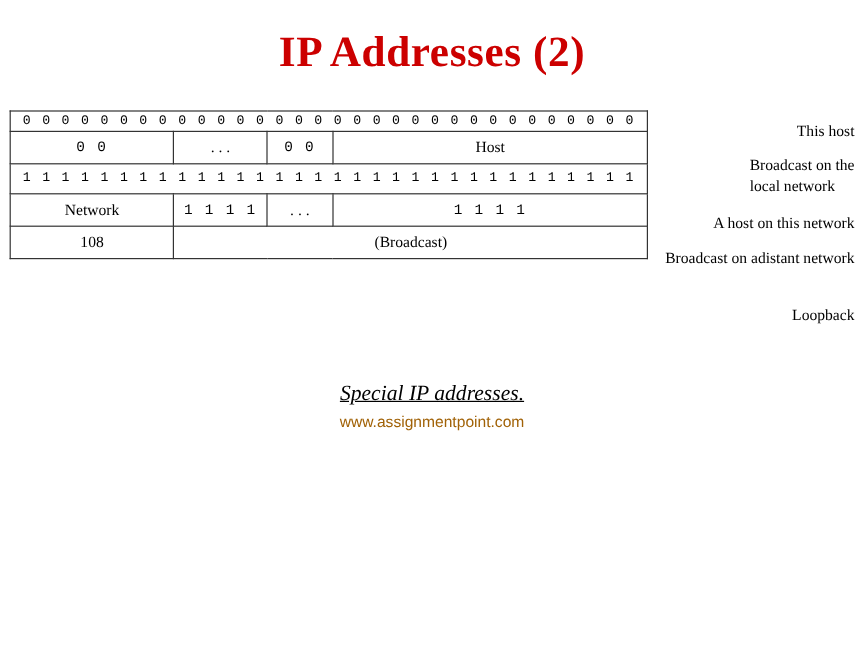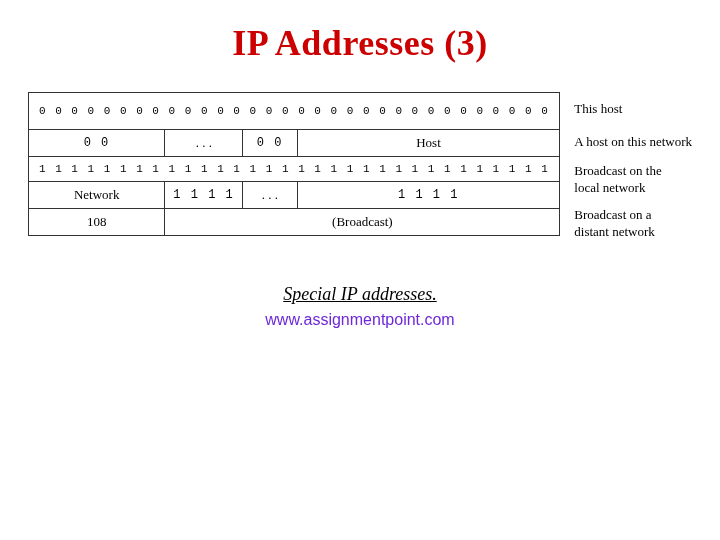--- a/index.html
+++ b/index.html
@@ -49,20 +49,21 @@
     }
     .ip-table .wide-cell {
       min-width: 350px;
     }
     .labels-col {
       display: flex;
       flex-direction: column;
       font-size: 13px;
       font-family: 'Times New Roman', Times, serif;
       margin-left: 4px;
+      align-items: flex-end;
     }
     .label-item {
       display: flex;
       align-items: center;
       padding: 5px 0;
       min-height: 30px;
     }
     .label-item.tall {
       min-height: 42px;
     }
@@ -71,36 +72,36 @@
     }
     .footer-caption {
       margin-top: 38px;
       font-size: 18px;
       text-decoration: underline;
       font-family: 'Times New Roman', Times, serif;
       font-style: italic;
     }
     .footer-url {
       margin-top: 6px;
-      font-size: 16px;
-      color: #6d28d9;
+      font-size: 13px;
+      color: #a16207;
       font-family: Arial, sans-serif;
     }
   </style>
 </head>
 <body>
 
-<h1 class="page-title">IP Addresses (3)</h1>
+<h1 class="page-title">IP Addresses (2)</h1>
 
 <div class="table-wrapper">
   <table class="ip-table">
     <tbody>
 
       <tr>
-        <td colspan="4" class="bits wide-cell" style="letter-spacing:1.5px; font-family:'Courier New',monospace; font-size:11px; padding:12px 10px;">
+        <td colspan="4" class="bits wide-cell" style="letter-spacing:1.5px; font-family:'Courier New',monospace; font-size:11px; padding:2px 10px;">
           0 0 0 0 0 0 0 0 0 0 0 0 0 0 0 0 0 0 0 0 0 0 0 0 0 0 0 0 0 0 0 0
         </td>
       </tr>
 
       <tr>
         <td class="bits" style="font-family:'Courier New',monospace; font-size:12px; width:52px;">0 0</td>
         <td style="width:55px;">. . .</td>
         <td class="bits" style="font-family:'Courier New',monospace; font-size:12px; width:52px;">0 0</td>
         <td style="width:250px;text-align:center;">Host</td>
       </tr>
@@ -120,26 +121,27 @@
 
       <tr>
         <td style="width:80px;">108</td>
         <td colspan="3">(Broadcast)</td>
       </tr>
     </tbody>
   </table>
 
   <div class="labels-col">
     <div class="label-item" style="height:33px;">This host</div>
-    <div class="label-item" style="height:33px;">A host on this network</div>
     <div class="label-item tall" style="height:44px; flex-direction:column; align-items:flex-start; justify-content:center; line-height:1.3;">
       <span>Broadcast on the</span>
       <span>local network</span>
     </div>
-    <div class="label-item taller" style="height:44px; flex-direction:column; align-items:flex-start; justify-content:center; line-height:1.3;">
+    <div class="label-item" style="height:33px;">A host on this network</div>
+    <div class="label-item taller" style="height:44px; flex-direction:row; align-items:flex-start; justify-content:center; line-height:1.3;">
       <span>Broadcast on a</span>
       <span>distant network</span>
     </div>
+    <div class="label-item" style="height:33px;">Loopback</div>
   </div>
 </div>
 
 <p class="footer-caption">Special IP addresses.</p>
 <p class="footer-url">www.assignmentpoint.com</p>
 
 </body></html>

